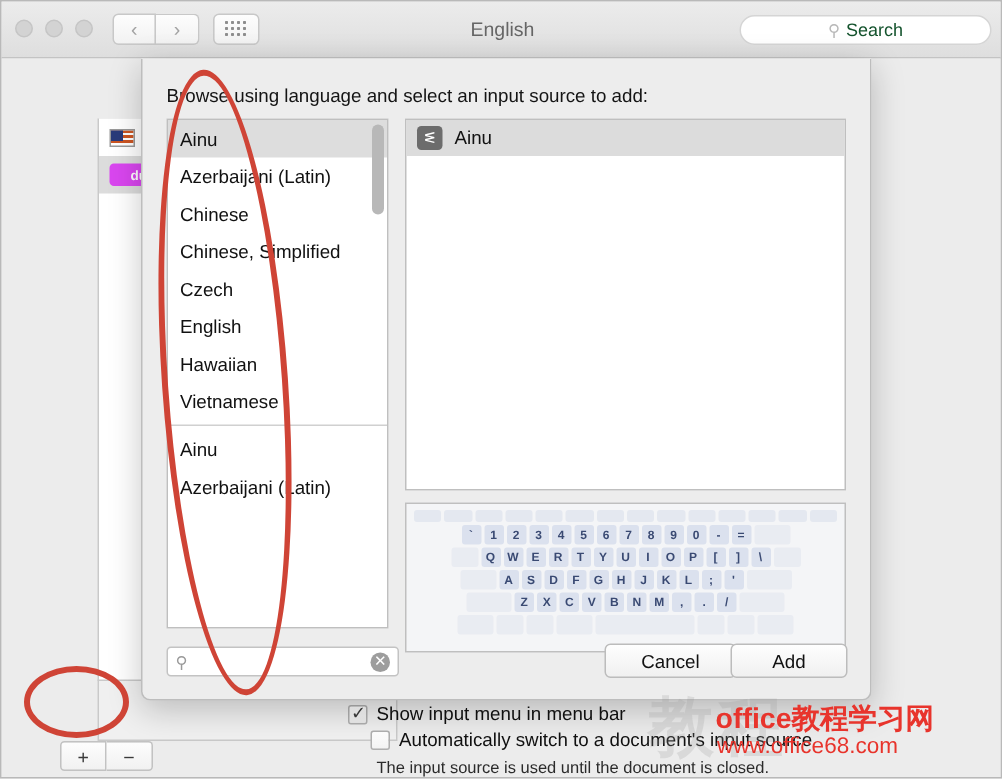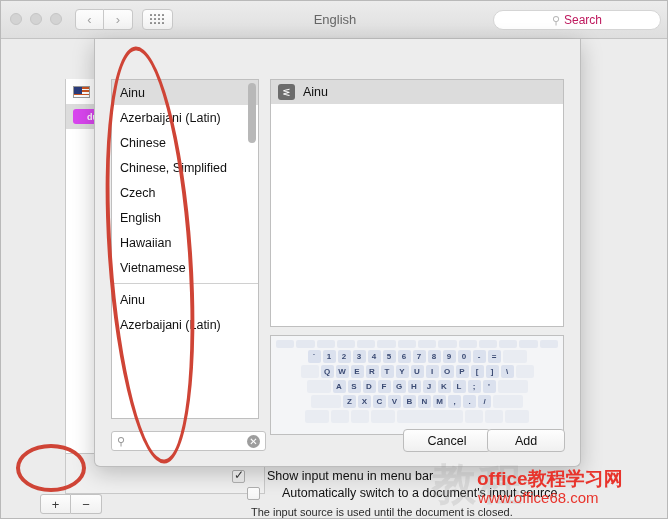--- a/index.html
+++ b/index.html
@@ -51,21 +51,21 @@
 
   .wtitle {
     position: absolute; left: 0; top: 11px; width: 668px;
     text-align: center; font-size: 13px; color: #666; font-weight: 400;
   }
   .toolsearch {
     position: absolute; right: 8px; top: 9px; width: 168px; height: 20px;
     background: #fff; border: 1px solid #d5d5d5; border-radius: 10px;
     display: flex; align-items: center; justify-content: center;
   }
-  .toolsearch .ph { font-size: 12px; color: #be185d; text-align: right; }
+  .toolsearch .ph { font-size: 12px; color: #14532d; text-align: right; }
   .toolsearch .mg { margin-right: 4px; color: #b8b8b8; font-size: 11px; }
 
   
   .prefbody { position: absolute; left: 0; top: 38px; width: 668px; height: 481px;
               background: #ececec; }
   .src-panel {
     position: absolute; left: 64px; top: 40px; width: 200px; height: 415px;
     background: #f0f0f0; border: 1px solid #c9c9c9;
   }
   .src-list { position: absolute; left: 64px; top: 40px; width: 127px; height: 375px;
@@ -82,21 +82,21 @@
             color: #fff; font-size: 9px; font-weight: bold;
             display: flex; align-items: center; justify-content: center; }
   .plusminus { position: absolute; left: 39px; top: 455px; display: flex; }
   .pmbtn { width: 31px; height: 20px;
            background: linear-gradient(to bottom,#fdfdfd,#f1f1f1);
            border: 1px solid #c2c2c2; display: flex; align-items: center;
            justify-content: center; font-size: 13px; color: #3a3a3a; }
   .pmbtn:first-child { border-radius: 3px 0 0 3px; }
   .pmbtn:last-child { border-radius: 0 3px 3px 0; border-left: none; }
 
-  .chkrow { position: absolute; display: flex; align-items: flex-start; gap: 22px; }
+  .chkrow { position: absolute; display: flex; align-items: flex-start; gap: 6px; }
   .chk { width: 13px; height: 13px; border-radius: 2px; border: 1px solid #b0b0b0;
          background: linear-gradient(to bottom,#fff,#f3f3f3); flex: none; margin-top: 1px;
          position: relative; }
   .chk.on { background: linear-gradient(to bottom,#fefefe,#eaeaea); }
   .chk.on::after { content:"✓"; position:absolute; left:1px; top:-3px;
                    font-size: 12px; color:#3b3b3b; }
   .chklbl { font-size: 12.5px; color: #111; }
   .chksub { font-size: 11px; color: #2b2b2b; }
 
   
@@ -230,20 +230,21 @@
         <span class="chklbl">Show input menu in menu bar</span>
       </div>
       <div class="chkrow" style="left:231px; top:447px;margin-left:15px;">
         <span class="chk"></span>
         <span class="chklbl">Automatically switch to a document's input source</span>
       </div>
       <div class="chksub" style="position:absolute; left:250px; top:467px;">The input source is used until the document is closed.</div>
     </div>
 
     <div class="sheet">
+      <div class="sheet-prompt">Browse using language and select an input source to add:</div>
 
       <div class="langbox">
         <div class="langrow sel">Ainu</div>
         <div class="langrow">Azerbaijani (Latin)</div>
         <div class="langrow">Chinese</div>
         <div class="langrow">Chinese, Simplified</div>
         <div class="langrow">Czech</div>
         <div class="langrow">English</div>
         <div class="langrow">Hawaiian</div>
         <div class="langrow">Vietnamese</div>

